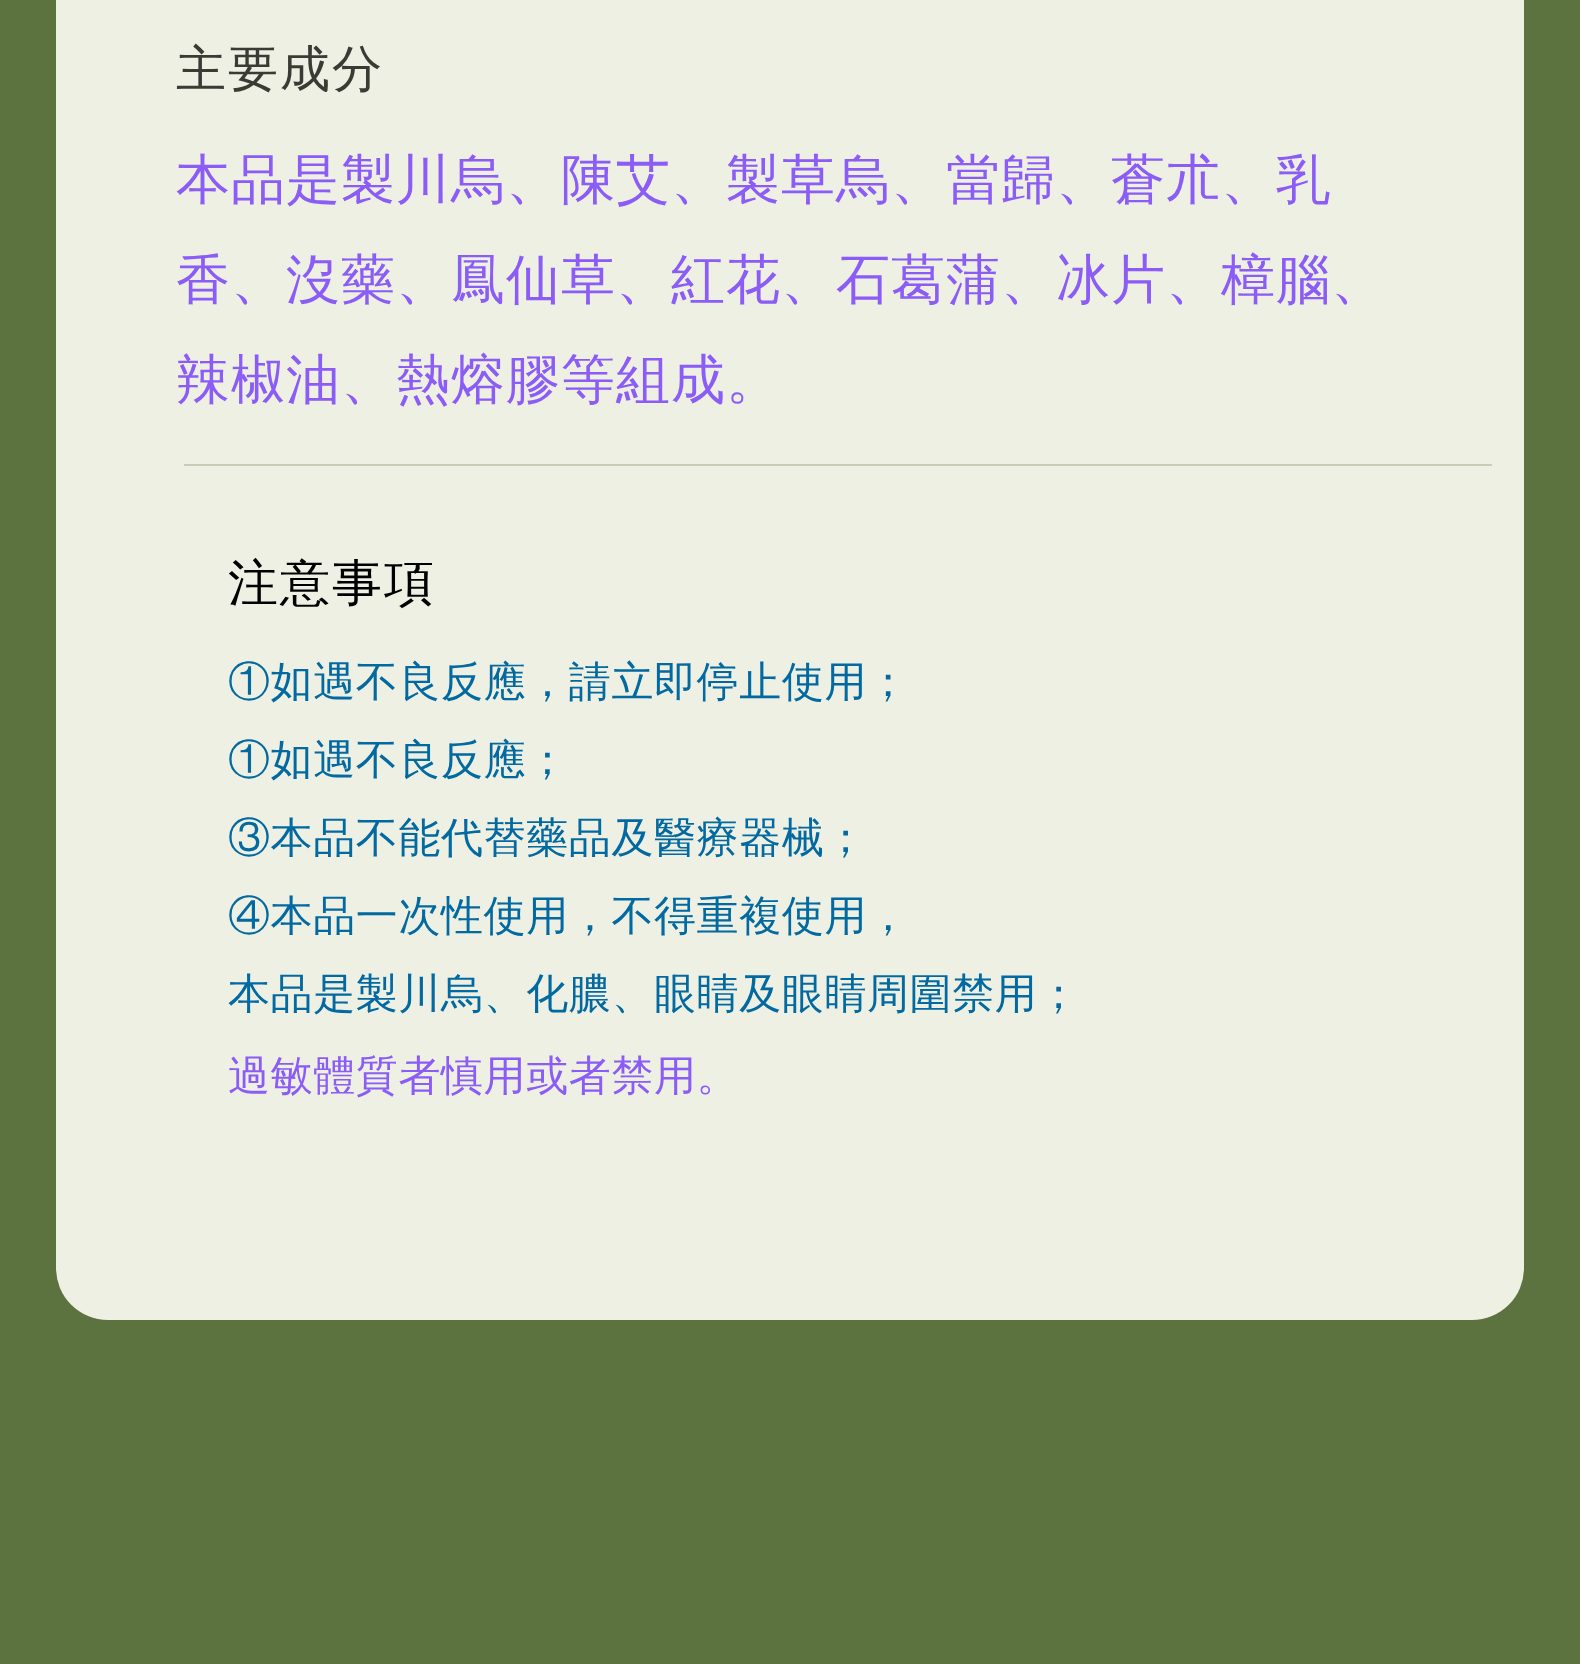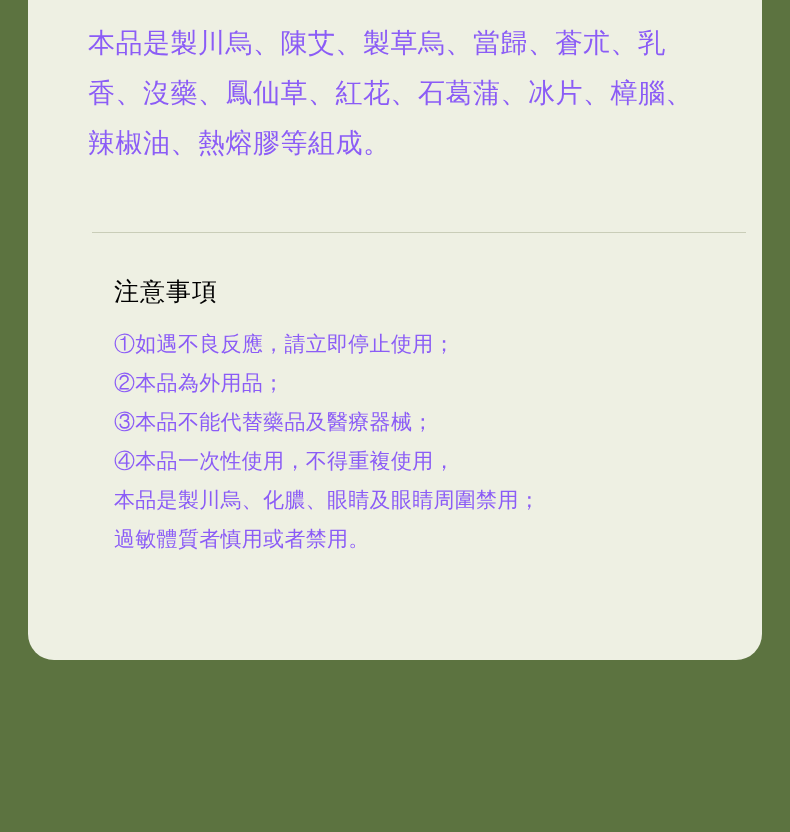--- a/index.html
+++ b/index.html
@@ -73,49 +73,51 @@
     font-weight: normal;
   }
   .notice-list {
     list-style: none;
     margin: 0;
     padding: 0;
   }
   .notice-list li {
     font-size: 21px;
     line-height: 39px;
-    color: #8b5cf6;
+    color: #0369a1;
     letter-spacing: 0.3px;
     white-space: nowrap;
+    font-family: Liberation Mono, monospace;
   }
   .notice-tail {
     font-size: 21px;
     line-height: 39px;
     color: #8b5cf6;
     letter-spacing: 0.3px;
     margin: 0;
   }
 </style>
 </head>
 <body>
 
 <div class="page">
   <div class="card">
 
     <div class="card-inner">
+      <h2 class="section-title">主要成分</h2>
       <p class="ingredients-body">本品是製川烏、陳艾、製草烏、當歸、蒼朮、乳香、沒藥、鳳仙草、紅花、石葛蒲、冰片、樟腦、辣椒油、熱熔膠等組成。</p>
     </div>
 
     <div class="divider"></div>
 
     <div class="notice-block">
       <h2 class="notice-title">注意事項</h2>
       <ul class="notice-list">
         <li>①如遇不良反應，請立即停止使用；</li>
-        <li>②本品為外用品；</li>
+        <li>①如遇不良反應；</li>
         <li>③本品不能代替藥品及醫療器械；</li>
         <li>④本品一次性使用，不得重複使用，</li>
         <li>本品是製川烏、化膿、眼睛及眼睛周圍禁用；</li>
       </ul>
       <p class="notice-tail">過敏體質者慎用或者禁用。</p>
     </div>
 
   </div>
 </div>
 

